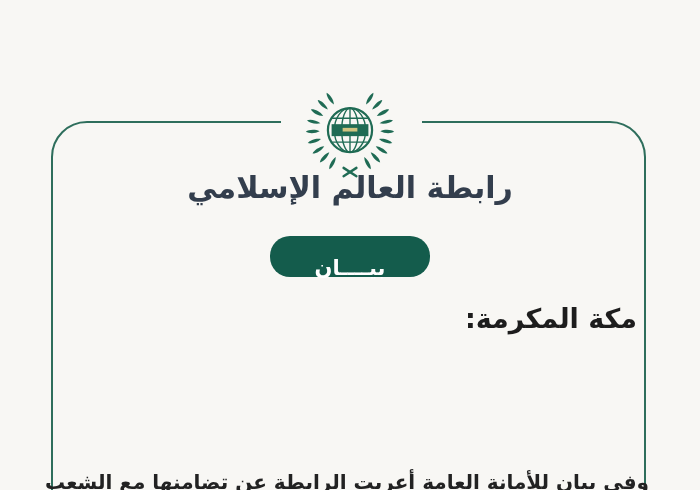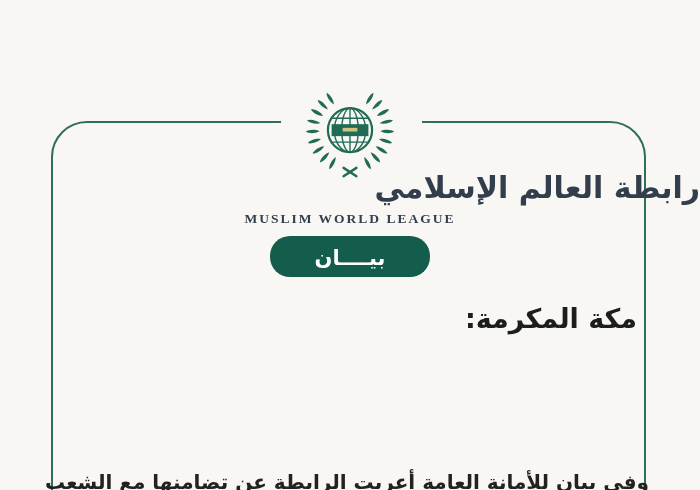--- a/index.html
+++ b/index.html
@@ -27,21 +27,21 @@
     background:#f8f7f4;
   }
   .wreath{
     position:absolute;
     left:304px;top:84px;
     width:92px;height:96px;
   }
   .arabic-logotype{
     position:absolute;
     left:0;top:166px;width:700px;
-    text-align:right;
+    text-align:center;
     direction:rtl;
     font-size:30px;
     font-weight:bold;
     color:#333e4d;
     line-height:44px;
     white-space:nowrap;
   }
   .english-wordmark{
     position:absolute;
     left:0;top:211px;width:700px;
@@ -59,21 +59,21 @@
     min-width:160px;height:41px;
     background:#145c4c;
     border-radius:20px;
     color:#ffffff;
     font-size:21px;
     font-weight:bold;
     line-height:40px;
     text-align:center;
     direction:rtl;
     box-sizing:border-box;
-    padding:2px 18px;
+    padding:12px 18px;
   }
   .dateline{
     position:absolute;
     left:75px;top:303px;
     width:562px;
     direction:rtl;
     text-align:right;
     font-size:27px;
     font-weight:bold;
     color:#1d1d1d;
@@ -151,21 +151,20 @@
       <path d="M0,-24 L0,24"></path>
       <path d="M-19.5,-13 L19.5,-13"></path>
       <path d="M-19.5,13 L19.5,13"></path>
     </g>
     <rect x="-20" y="-6.5" width="40" height="13" fill="#1f6b54"></rect>
     <rect x="-8" y="-2.5" width="16" height="4" fill="#cfc37f"></rect>
   </svg>
 
   <div class="arabic-logotype">رابطة العالم الإسلامي</div>
 
-  <div class="english-wordmark">MUSLIM WORLD LEAGUE</div>
 
   <div class="banner">بيــــان</div>
 
   <div class="dateline">مكة المكرمة:</div>
 
 
   <div class="partial-line">وفي بيان للأمانة العامة أعربت الرابطة عن تضامنها مع الشعب</div>
 
 </div>
 

